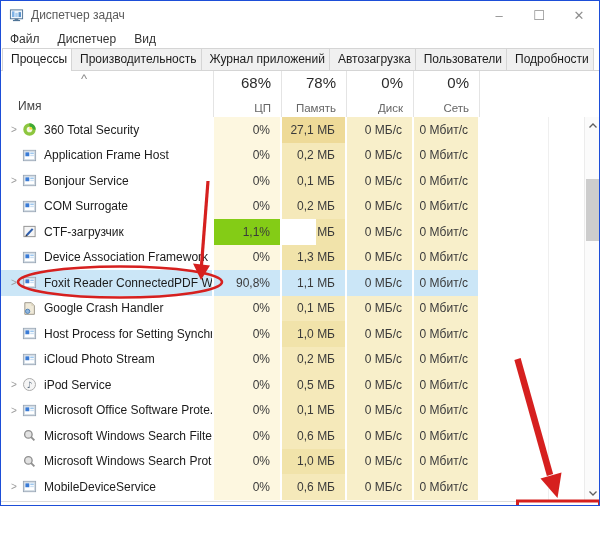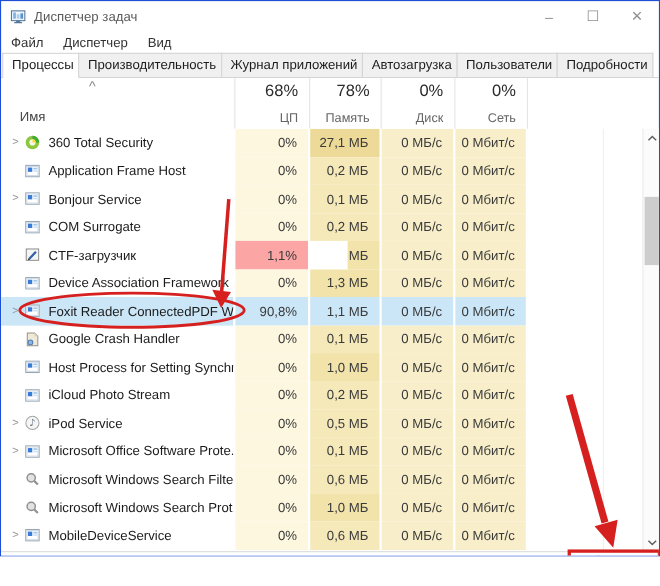--- a/index.html
+++ b/index.html
@@ -208,21 +208,21 @@
         <span class="chev"></span>
         <span class="picon">
             <svg width="15" height="15" viewBox="0 0 16 16">
               <rect x="2" y="2.5" width="12" height="11" fill="#f5f5f5" stroke="#8f8f8f"></rect>
               <path d="M4.2 11.3 L10.6 4.4 L12.2 5.9 L5.8 12.8 Z" fill="#2f5fae"></path>
               <path d="M4.2 11.3 L5.8 12.8 L3.6 13.4 Z" fill="#222"></path>
             </svg>
           </span>
         <span class="pname">CTF-загрузчик</span>
       </div>
-      <div class="cell c-val c-cpu" style="background: #fca5a5;">1,1%</div>
+      <div class="cell c-val c-cpu" style="background: #84cc16;">1,1%</div>
       <div class="cell c-val c-mem" style="background: rgb(241, 227, 170); margin-left: 34px;">1,4 МБ</div>
       <div class="cell c-val c-disk" style="background: rgb(248, 239, 202);">0 МБ/с</div>
       <div class="cell c-val c-net" style="background: rgb(248, 239, 202);">0 Мбит/с</div>
       <div class="cell c-rest"></div>
     </div>
       <div class="prow">
       <div class="cell c-name">
         <span class="chev"></span>
         <span class="picon">
             <svg width="15" height="15" viewBox="0 0 16 16">

